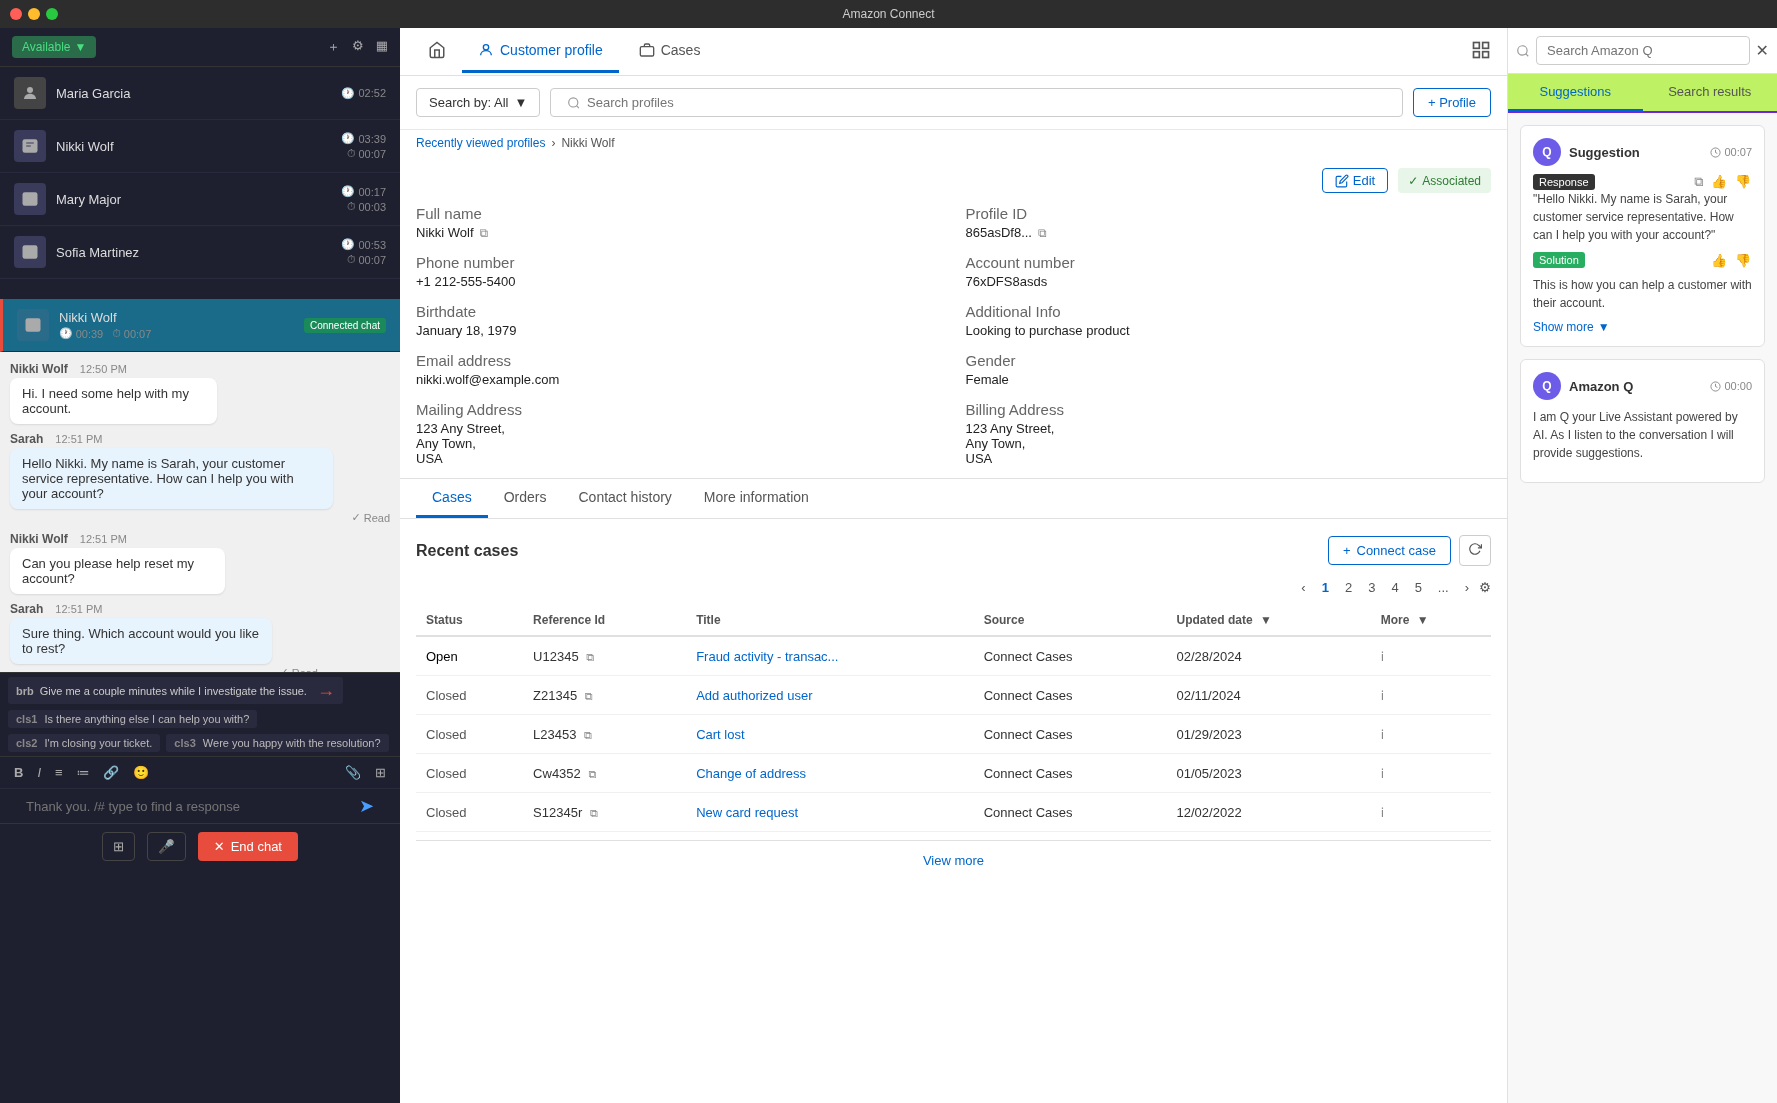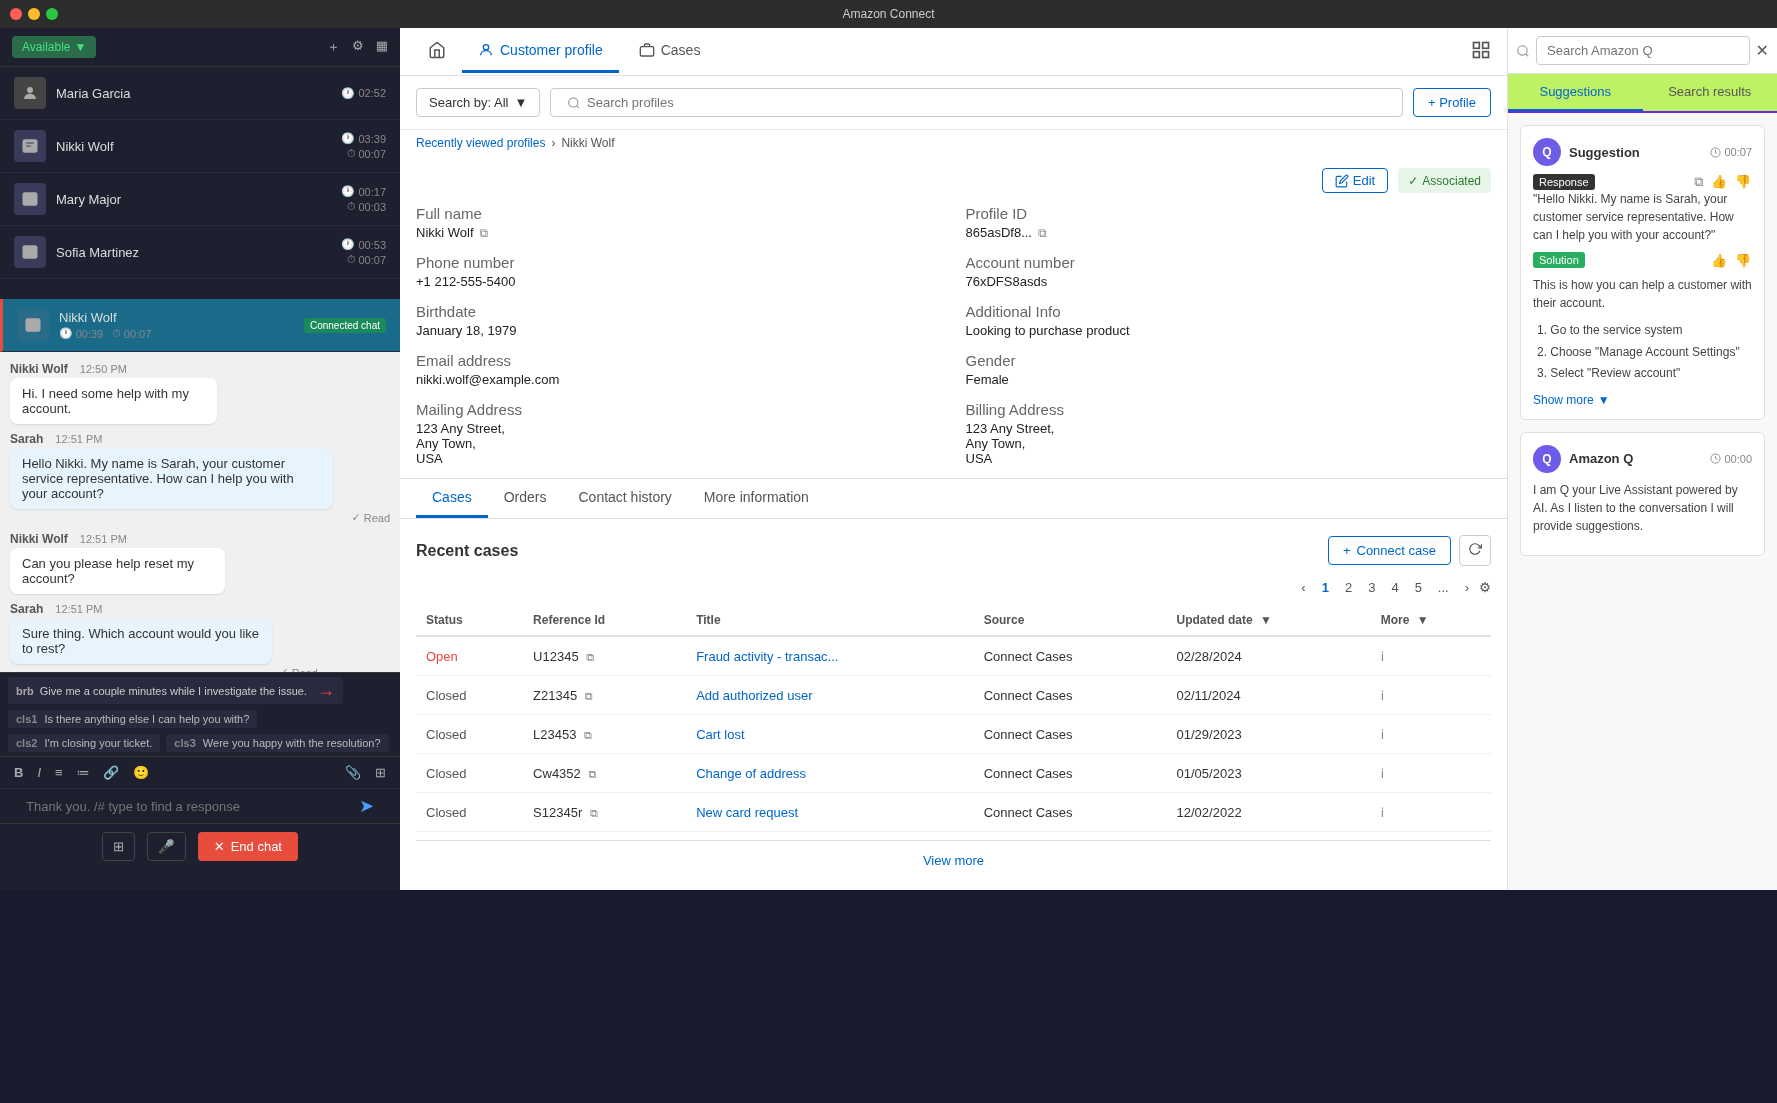--- a/index.html
+++ b/index.html
@@ -1,18 +1,18 @@
 <!DOCTYPE html>
 <html><head>
   <meta charset="utf-8">
   <style>
     * { box-sizing: border-box; margin: 0; padding: 0; }
     body { font-family: -apple-system, BlinkMacSystemFont, 'Segoe UI', sans-serif; font-size: 13px; background: #1a1a2e; color: #333; overflow: hidden; }
 
-    .app-container { display: flex; flex-direction: column; width: 1777px; height: 890px; }
+    .app-container { display: flex; flex-direction: column; width: 1777px; height: 1103px; }
 
     
     .title-bar { background: #2d2d2d; height: 28px; display: flex; align-items: center; justify-content: center; color: #ccc; font-size: 12px; }
     .title-bar .dots { position: absolute; left: 10px; display: flex; gap: 6px; }
     .dot { width: 12px; height: 12px; border-radius: 50%; }
     .dot-red { background: #ff5f57; }
     .dot-yellow { background: #ffbd2e; }
     .dot-green { background: #28c940; }
 
     .main-content { display: flex; flex: 1; overflow: hidden; }
@@ -86,21 +86,21 @@
     .refresh-btn { border: 1px solid #ccc; background: white; border-radius: 4px; padding: 6px 8px; cursor: pointer; color: #555; }
 
     .pagination { display: flex; align-items: center; gap: 4px; justify-content: flex-end; margin-bottom: 8px; }
     .page-btn { border: none; background: none; color: #555; cursor: pointer; padding: 2px 6px; font-size: 13px; }
     .page-btn.active { color: #0066cc; font-weight: 600; }
     .page-settings { background: none; border: none; cursor: pointer; color: #555; }
 
     .cases-table { width: 100%; border-collapse: collapse; }
     .cases-table th { text-align: left; font-size: 12px; color: #555; font-weight: 600; padding: 8px 10px; border-bottom: 2px solid #e0e0e0; }
     .cases-table td { padding: 10px; border-bottom: 1px solid #f0f0f0; font-size: 13px; color: #333; vertical-align: middle; }
-    .status-open { color: #ef4444; font-weight: 500; }
+    .status-open { color: #000000; font-weight: 500; }
     .status-closed { color: #555; }
     .case-link { color: #0066cc; text-decoration: none; cursor: pointer; }
     .ref-copy { color: #888; cursor: pointer; font-size: 11px; margin-left: 4px; }
     .info-icon { color: #888; cursor: pointer; }
     .sort-icon { color: #555; margin-left: 4px; }
     .view-more { text-align: center; padding: 12px; color: #0066cc; cursor: pointer; font-size: 13px; border-top: 1px solid #e0e0e0; margin-top: 8px; }
 
     
     .q-panel { width: 270px; background: #f8f8f8; display: flex; flex-direction: column; border-left: 1px solid #e0e0e0; flex-shrink: 0; }
     .q-search-bar { padding: 8px; border-bottom: 1px solid #e0e0e0; display: flex; align-items: center; gap: 6px; background: white; }
@@ -591,25 +591,20 @@
           </div>
           <div class="q-text">"Hello Nikki. My name is Sarah, your customer service representative. How can I help you with your account?"</div>
           <div style="margin-bottom:8px; display:flex; justify-content:space-between; align-items:center;">
             <span class="solution-badge">Solution</span>
             <div class="q-card-actions">
               <span style="cursor:pointer;">👍</span>
               <span style="cursor:pointer;">👎</span>
             </div>
           </div>
           <div class="q-text">This is how you can help a customer with their account.</div>
-          <div class="q-list">
-            <div>1. Go to the service system</div>
-            <div>2. Choose "Manage Account Settings"</div>
-            <div>3. Select "Review account"</div>
-          </div>
           <div class="show-more">
             <span>Show more</span>
             <span>▼</span>
           </div>
         </div>
 
         <div class="q-amazon-card">
           <div class="q-card-header">
             <div class="q-avatar" style="background:#6c5ce7;">Q</div>
             <span class="q-card-title">Amazon Q</span>

